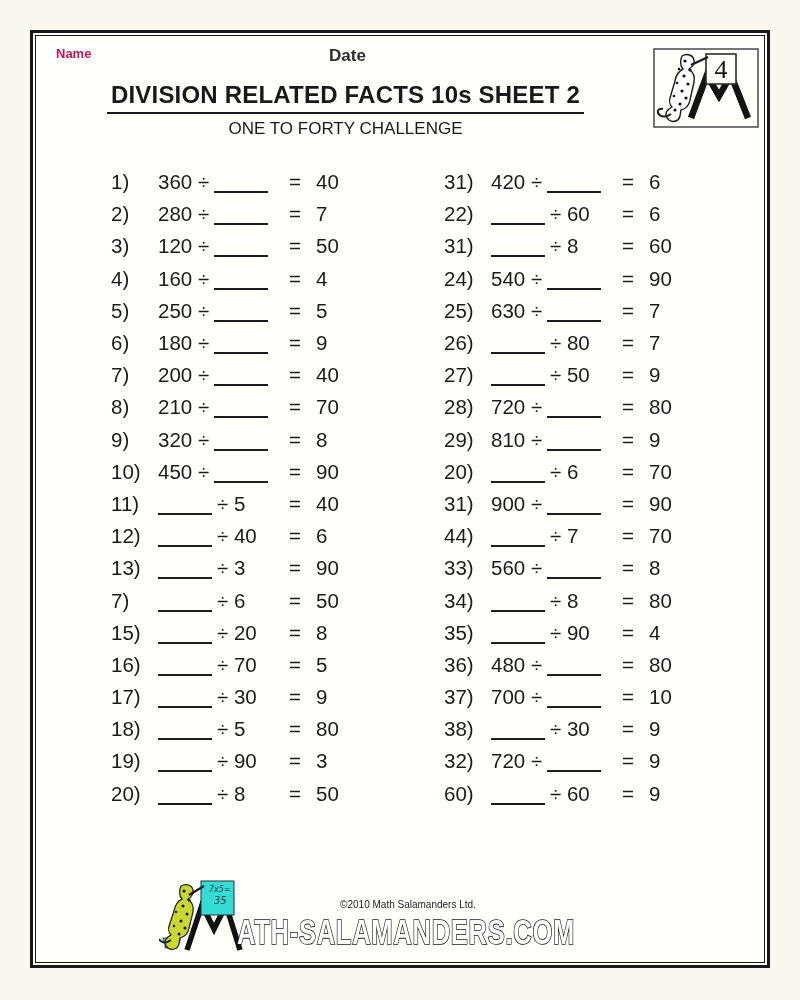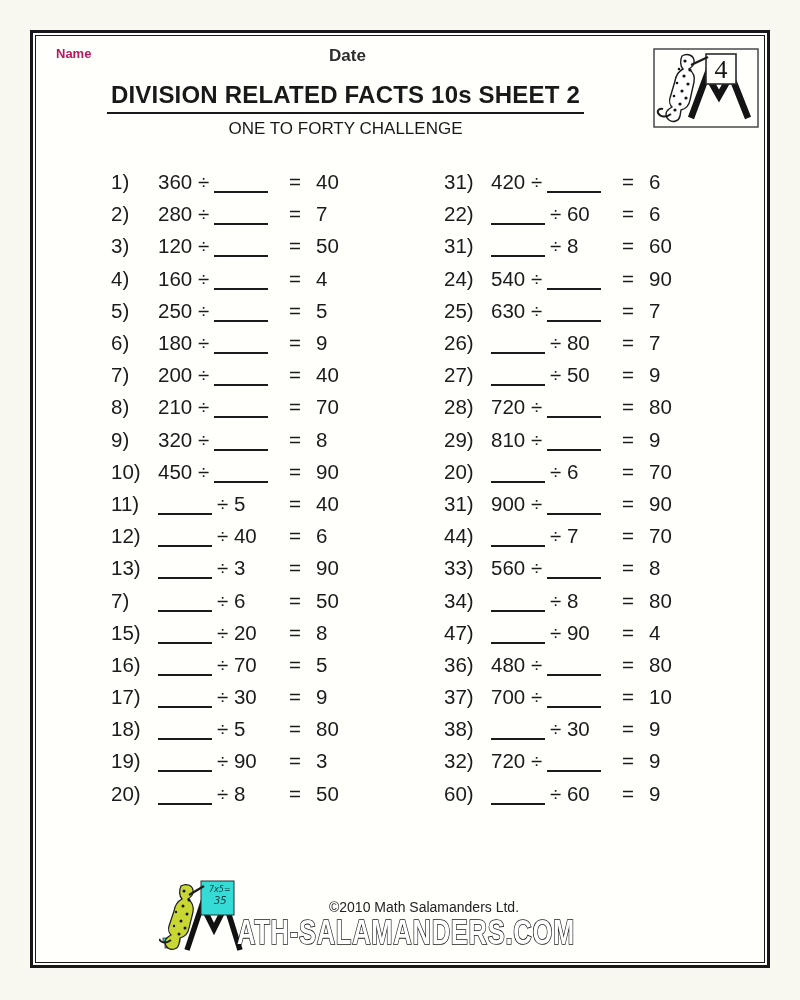--- a/index.html
+++ b/index.html
@@ -33,21 +33,21 @@
   .pexpr{width:131px;}
   .peq{width:27px;}
   .blank{
     display:inline-block;width:54px;height:2px;background:#1b1b1b;
     vertical-align:baseline;transform:translateY(4px);
   }
   .blank.after{margin-left:5px;}
   .blank.before{margin-right:5px;}
   .footer-copyright{
     position:absolute;left:0;top:866px;width:750px;text-align:center;
-    font-size:14px;color:#222;margin-left:16px;
+    font-size:10px;color:#222;
   }
   .easel-logo{position:absolute;left:126px;top:845px;width:84px;height:76px;}
   .site-text-svg{position:absolute;left:202px;top:875px;width:345px;height:46px;}
 </style>
 </head>
 <body>
 
 <div class="sheet">
 
   <div class="name-label">Name</div>
@@ -119,21 +119,21 @@
         <div class="problem-row"><span class="pnum">25)</span><span class="pexpr">630 ÷<span class="blank after"></span></span><span class="peq">=</span><span class="pans">7</span></div>
         <div class="problem-row"><span class="pnum">26)</span><span class="pexpr"><span class="blank before"></span>÷ 80</span><span class="peq">=</span><span class="pans">7</span></div>
         <div class="problem-row"><span class="pnum">27)</span><span class="pexpr"><span class="blank before"></span>÷ 50</span><span class="peq">=</span><span class="pans">9</span></div>
         <div class="problem-row"><span class="pnum">28)</span><span class="pexpr">720 ÷<span class="blank after"></span></span><span class="peq">=</span><span class="pans">80</span></div>
         <div class="problem-row"><span class="pnum">29)</span><span class="pexpr">810 ÷<span class="blank after"></span></span><span class="peq">=</span><span class="pans">9</span></div>
         <div class="problem-row"><span class="pnum">20)</span><span class="pexpr"><span class="blank before"></span>÷ 6</span><span class="peq">=</span><span class="pans">70</span></div>
         <div class="problem-row"><span class="pnum">31)</span><span class="pexpr">900 ÷<span class="blank after"></span></span><span class="peq">=</span><span class="pans">90</span></div>
         <div class="problem-row"><span class="pnum">44)</span><span class="pexpr"><span class="blank before"></span>÷ 7</span><span class="peq">=</span><span class="pans">70</span></div>
         <div class="problem-row"><span class="pnum">33)</span><span class="pexpr">560 ÷<span class="blank after"></span></span><span class="peq">=</span><span class="pans">8</span></div>
         <div class="problem-row"><span class="pnum">34)</span><span class="pexpr"><span class="blank before"></span>÷ 8</span><span class="peq">=</span><span class="pans">80</span></div>
-        <div class="problem-row"><span class="pnum">47)</span><span class="pexpr"><span class="blank before"></span>÷ 90</span><span class="peq">=</span><span class="pans">4</span></div>
+        <div class="problem-row"><span class="pnum">35)</span><span class="pexpr"><span class="blank before"></span>÷ 90</span><span class="peq">=</span><span class="pans">4</span></div>
         <div class="problem-row"><span class="pnum">36)</span><span class="pexpr">480 ÷<span class="blank after"></span></span><span class="peq">=</span><span class="pans">80</span></div>
         <div class="problem-row"><span class="pnum">37)</span><span class="pexpr">700 ÷<span class="blank after"></span></span><span class="peq">=</span><span class="pans">10</span></div>
         <div class="problem-row"><span class="pnum">38)</span><span class="pexpr"><span class="blank before"></span>÷ 30</span><span class="peq">=</span><span class="pans">9</span></div>
         <div class="problem-row"><span class="pnum">32)</span><span class="pexpr">720 ÷<span class="blank after"></span></span><span class="peq">=</span><span class="pans">9</span></div>
         <div class="problem-row"><span class="pnum">60)</span><span class="pexpr"><span class="blank before"></span>÷ 60</span><span class="peq">=</span><span class="pans">9</span></div>
       </div>
   </div>
 
   <div class="footer-copyright">©2010 Math Salamanders Ltd.</div>
 

